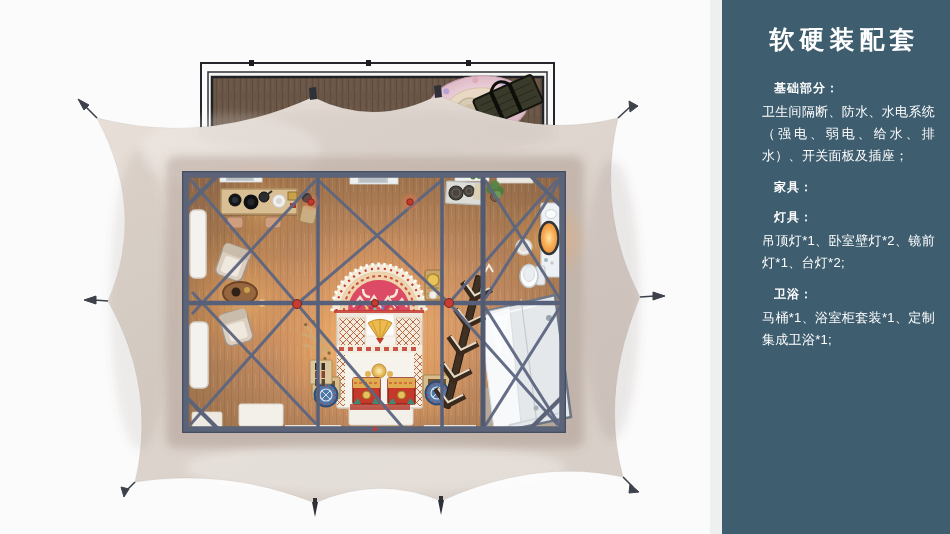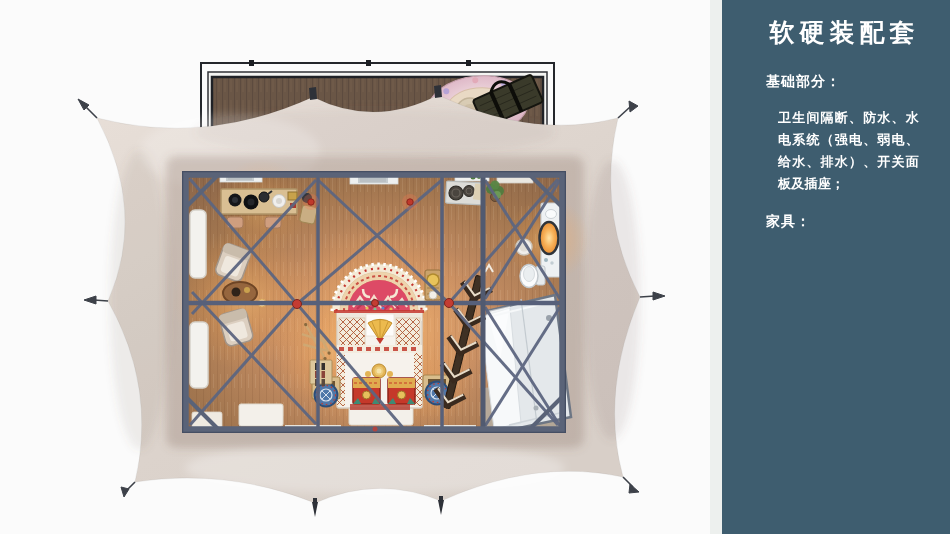--- a/index.html
+++ b/index.html
@@ -3,24 +3,24 @@
 <meta charset="utf-8">
 <style>
   html,body{margin:0;padding:0;background:#ffffff;}
   .app{width:950px;height:534px;display:flex;overflow:hidden;background:#ffffff;
        font-family:"Liberation Sans","DejaVu Sans",sans-serif;}
   .main{width:710px;height:534px;position:relative;background:#fbfbfb;flex:0 0 710px;}
   .main svg{position:absolute;left:0;top:0;}
   .sidebar{flex:0 0 240px;width:240px;height:534px;box-sizing:border-box;
            border-left:12px solid #edf0ee;background:#3E5D6F;color:#ffffff;}
   .sb-title{font-size:25px;font-weight:bold;letter-spacing:5px;text-align:center;
-            margin:16px 0 0;padding-left:17px;}
+            margin:23px 0 0;padding-left:17px;}
   .sections{padding:12px 15px 0 40px;}
-  .sec h2{font-size:14px;font-weight:bold;line-height:20px;letter-spacing:1px;margin:10px 4px 3px;}
-  .sec p{font-size:13px;font-weight:700;line-height:22px;letter-spacing:.3px;margin:16px;
+  .sec h2{font-size:12px;font-weight:bold;line-height:20px;letter-spacing:1px;margin:10px 12px 3px;}
+  .sec p{font-size:13px;font-weight:400;line-height:22px;letter-spacing:.3px;margin:0;
          text-align:justify;}
 </style>
 </head>
 <body>
 
 <div class="app">
 
   <div class="main">
     <svg width="710" height="534" viewBox="0 0 710 534">
       <defs>
@@ -429,18 +429,24 @@
     <h1 class="sb-title">软硬装配套</h1>
     <div class="sections">
       <section class="sec">
         <h2>基础部分：</h2>
         <p>卫生间隔断、防水、水电系统（强电、弱电、给水、排水）、开关面板及插座；</p>
       </section>
       <section class="sec">
         <h2>家具：</h2>
       </section>
       <section class="sec">
+        <h2>灯具：</h2>
+        <p>吊顶灯*1、卧室壁灯*2、镜前灯*1、台灯*2;</p>
+      </section>
+      <section class="sec">
+        <h2>卫浴：</h2>
+        <p>马桶*1、浴室柜套装*1、定制集成卫浴*1;</p>
       </section>
       <section class="sec">
       </section>
     </div>
   </aside>
 </div>
 
 </body></html>

